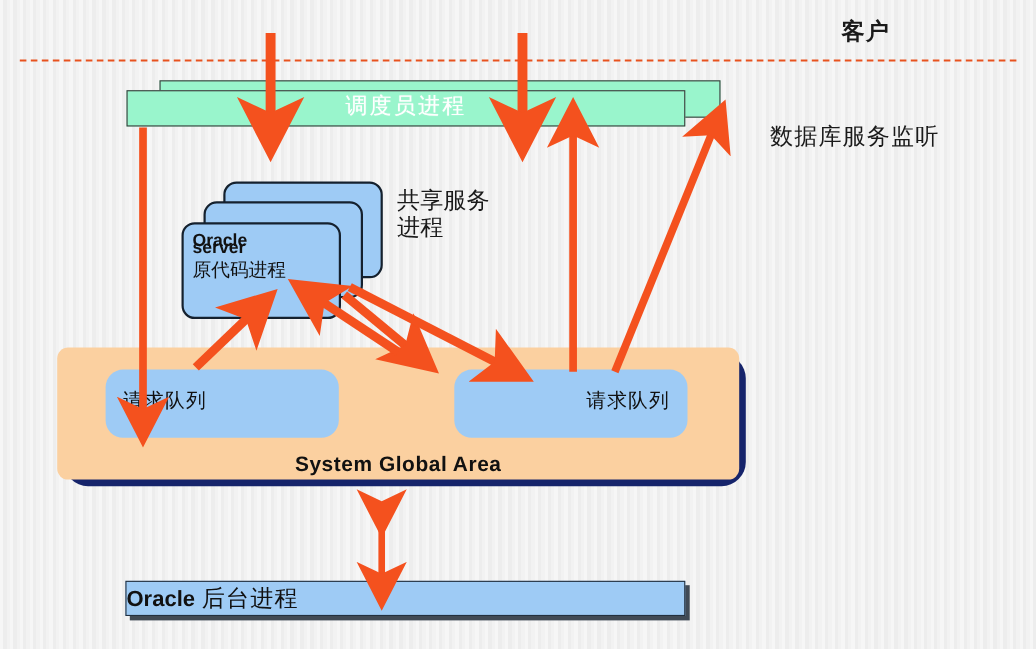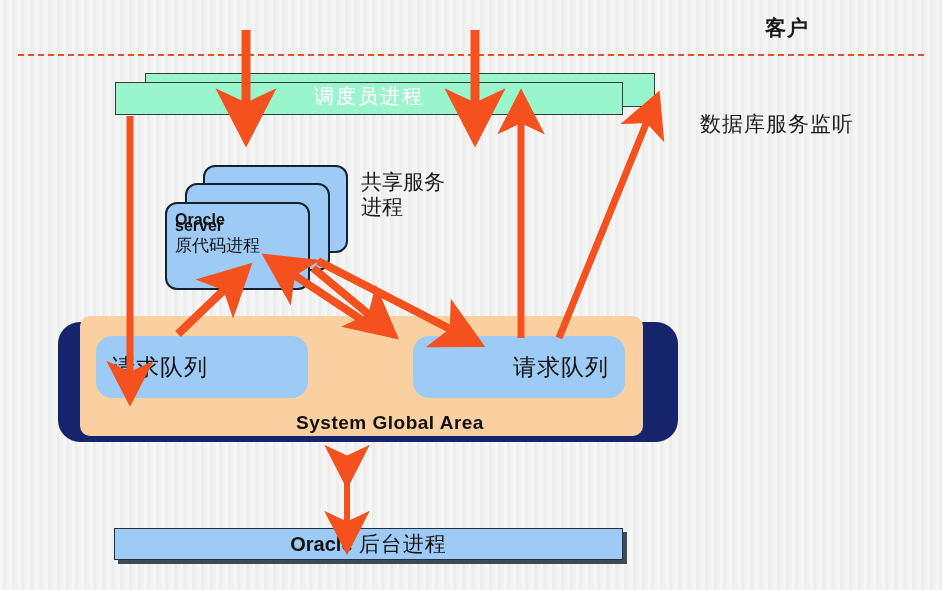--- a/index.html
+++ b/index.html
@@ -152,26 +152,25 @@
     top: 322px;
     width: 620px;
     height: 120px;
     background: #16246b;
     border-radius: 22px;
   }
   #sga {
     position: absolute;
     left: 52px;
     top: 316px;
-    width: 563px;
+    width: 620px;
     height: 120px;
     background: #fbd0a0;
     border-radius: 10px;
     box-sizing: border-box;
-    margin-left: 28px;
   }
   #sga-title {
     position: absolute;
     left: 0;
     top: 96px;
     width: 620px;
     text-align: center;
     font-family: "Liberation Sans", "DejaVu Sans", sans-serif;
     font-weight: bold;
     font-size: 19px;
@@ -186,21 +185,21 @@
     background: #9ecbf5;
     border-radius: 16px;
     box-sizing: border-box;
   }
   #queue-left  { left: 96px; }
   #queue-right { left: 413px; }
   .queue-text {
     position: absolute;
     top: 16px;
     font-family: "Liberation Serif", "DejaVu Serif", serif;
-    font-size: 23px;
+    font-size: 18px;
     color: #111;
     white-space: nowrap;
     letter-spacing: 1px;
   }
   #queue-left .queue-text  { left: 16px; }
   #queue-right .queue-text { right: 16px; }
 
   
   #bg-shadow {
     position: absolute;
@@ -214,21 +213,20 @@
     position: absolute;
     left: 114px;
     top: 528px;
     width: 509px;
     height: 32px;
     background: #9ecbf5;
     border: 1.5px solid #22303f;
     box-sizing: border-box;
     display: flex;
     align-items: center;
-    justify-content: center;
   }
   #bg-box .bg-text {
     font-size: 21px;
     color: #111;
     white-space: nowrap;
   }
   #bg-box .bg-text .en {
     font-family: "Liberation Sans", "DejaVu Sans", sans-serif;
     font-weight: bold;
     font-size: 20px;

